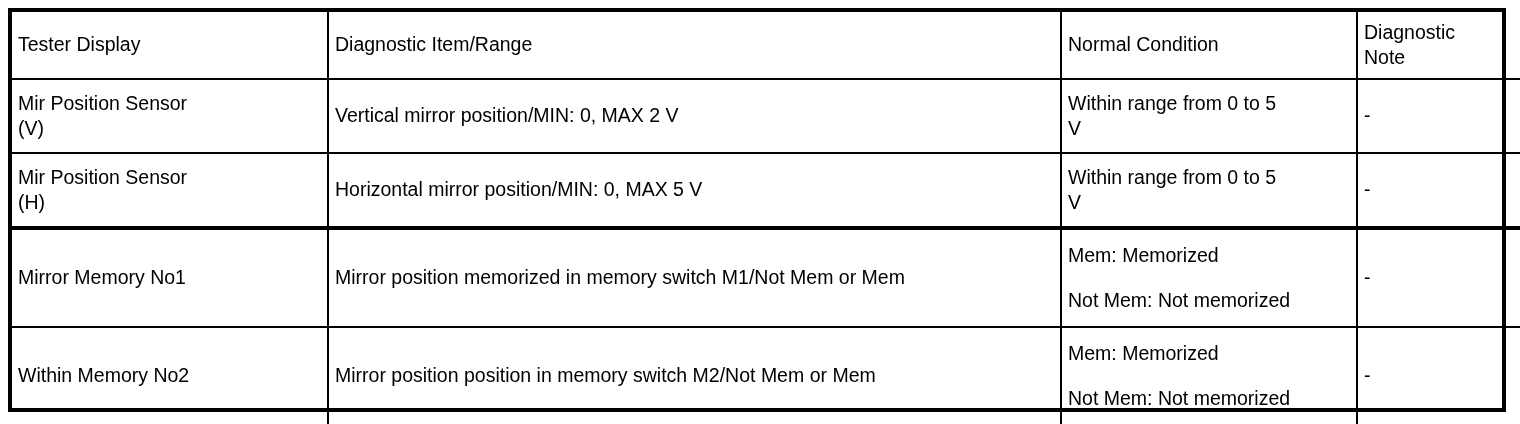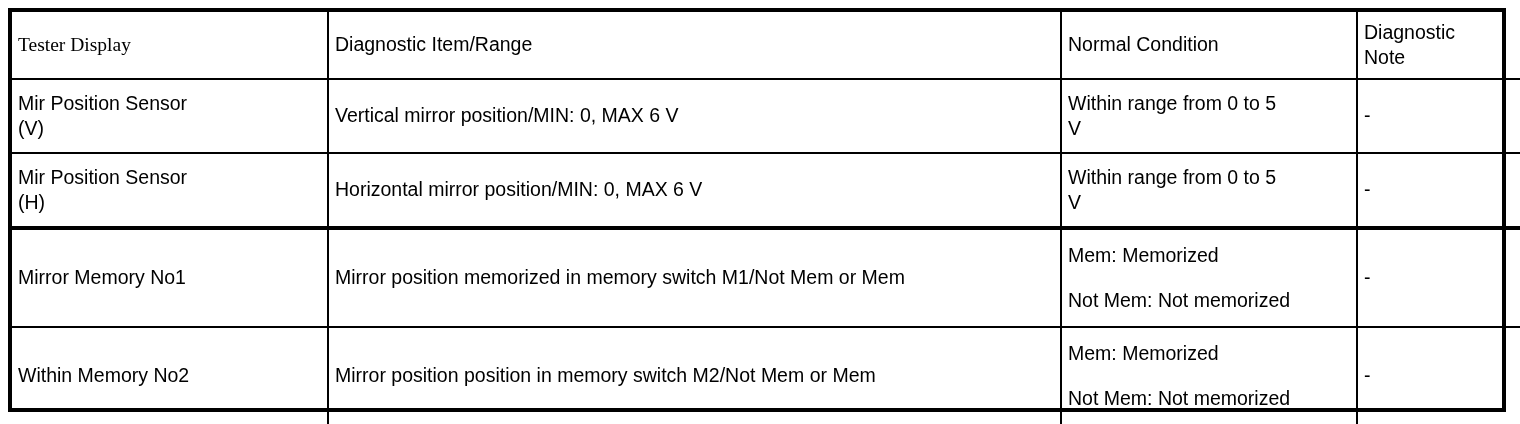--- a/index.html
+++ b/index.html
@@ -54,21 +54,21 @@
   
   thead th {
     font-weight: bold;
     text-align: center;
     font-size: 20.5px;
     border-bottom: 4px solid #000000;
     height: 66px;
   }
 
   
-  .col-tester   { width: 316px; font-family: Liberation Serif, serif; }
+  .col-tester   { width: 316px; }
   .col-measure  { width: 733px; }
   .col-normal   { width: 296px; }
   .col-note     { width: 173px; }
 
   
   tbody tr.group-end td { border-bottom: 4px solid #000000; }
 
   .cell-lines { display: block; }
   .cell-lines .ln { display: block; }
   .cell-lines .ln.spaced { margin-top: 20px; }
@@ -104,38 +104,38 @@
     </thead>
     <tbody>
 
       <tr class="r1">
         <td>
           <span class="cell-lines">
             <span class="ln">Mir Position Sensor</span>
             <span class="ln">(V)</span>
           </span>
         </td>
-        <td>Vertical mirror position/MIN: 0, MAX 6 V</td>
+        <td>Vertical mirror position/MIN: 0, MAX 2 V</td>
         <td>
           <span class="cell-lines">
             <span class="ln">Within range from 0 to 5</span>
             <span class="ln">V</span>
           </span>
         </td>
         <td class="note-cell">-</td>
       </tr>
 
       <tr class="r2 group-end">
         <td>
           <span class="cell-lines">
             <span class="ln">Mir Position Sensor</span>
             <span class="ln">(H)</span>
           </span>
         </td>
-        <td>Horizontal mirror position/MIN: 0, MAX 6 V</td>
+        <td>Horizontal mirror position/MIN: 0, MAX 5 V</td>
         <td>
           <span class="cell-lines">
             <span class="ln">Within range from 0 to 5</span>
             <span class="ln">V</span>
           </span>
         </td>
         <td class="note-cell">-</td>
       </tr>
 
       <tr class="r3">

